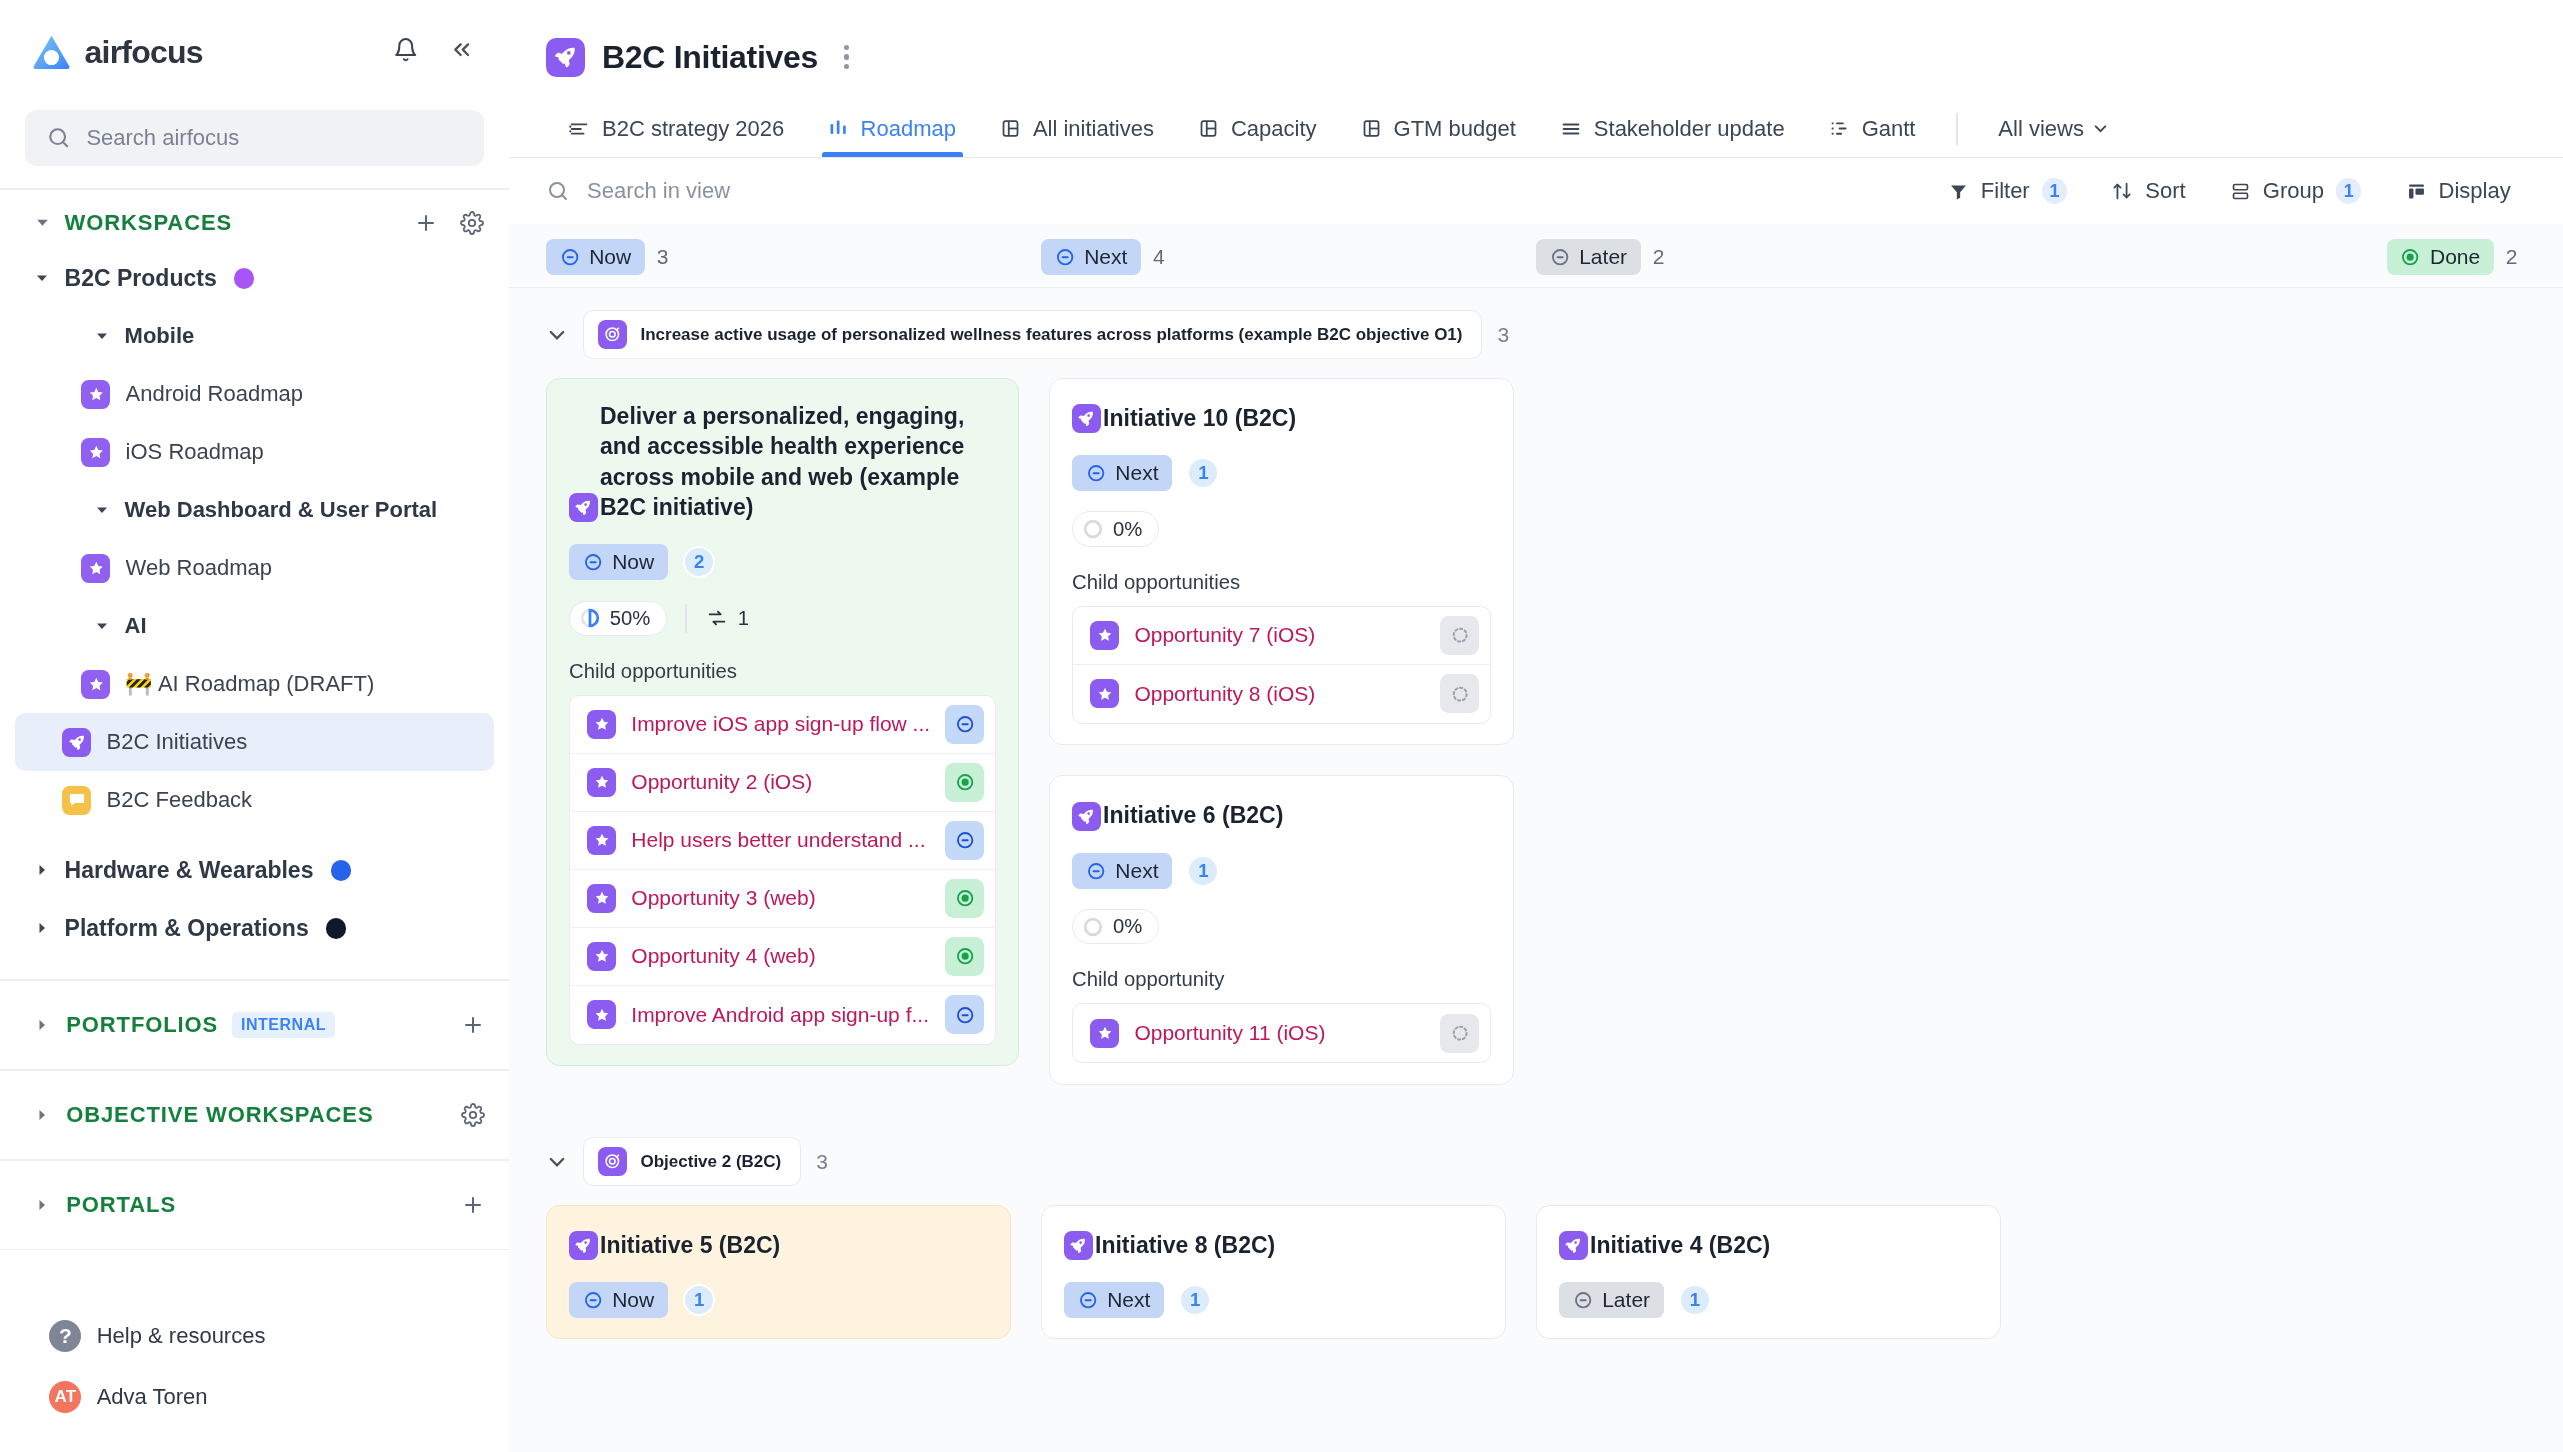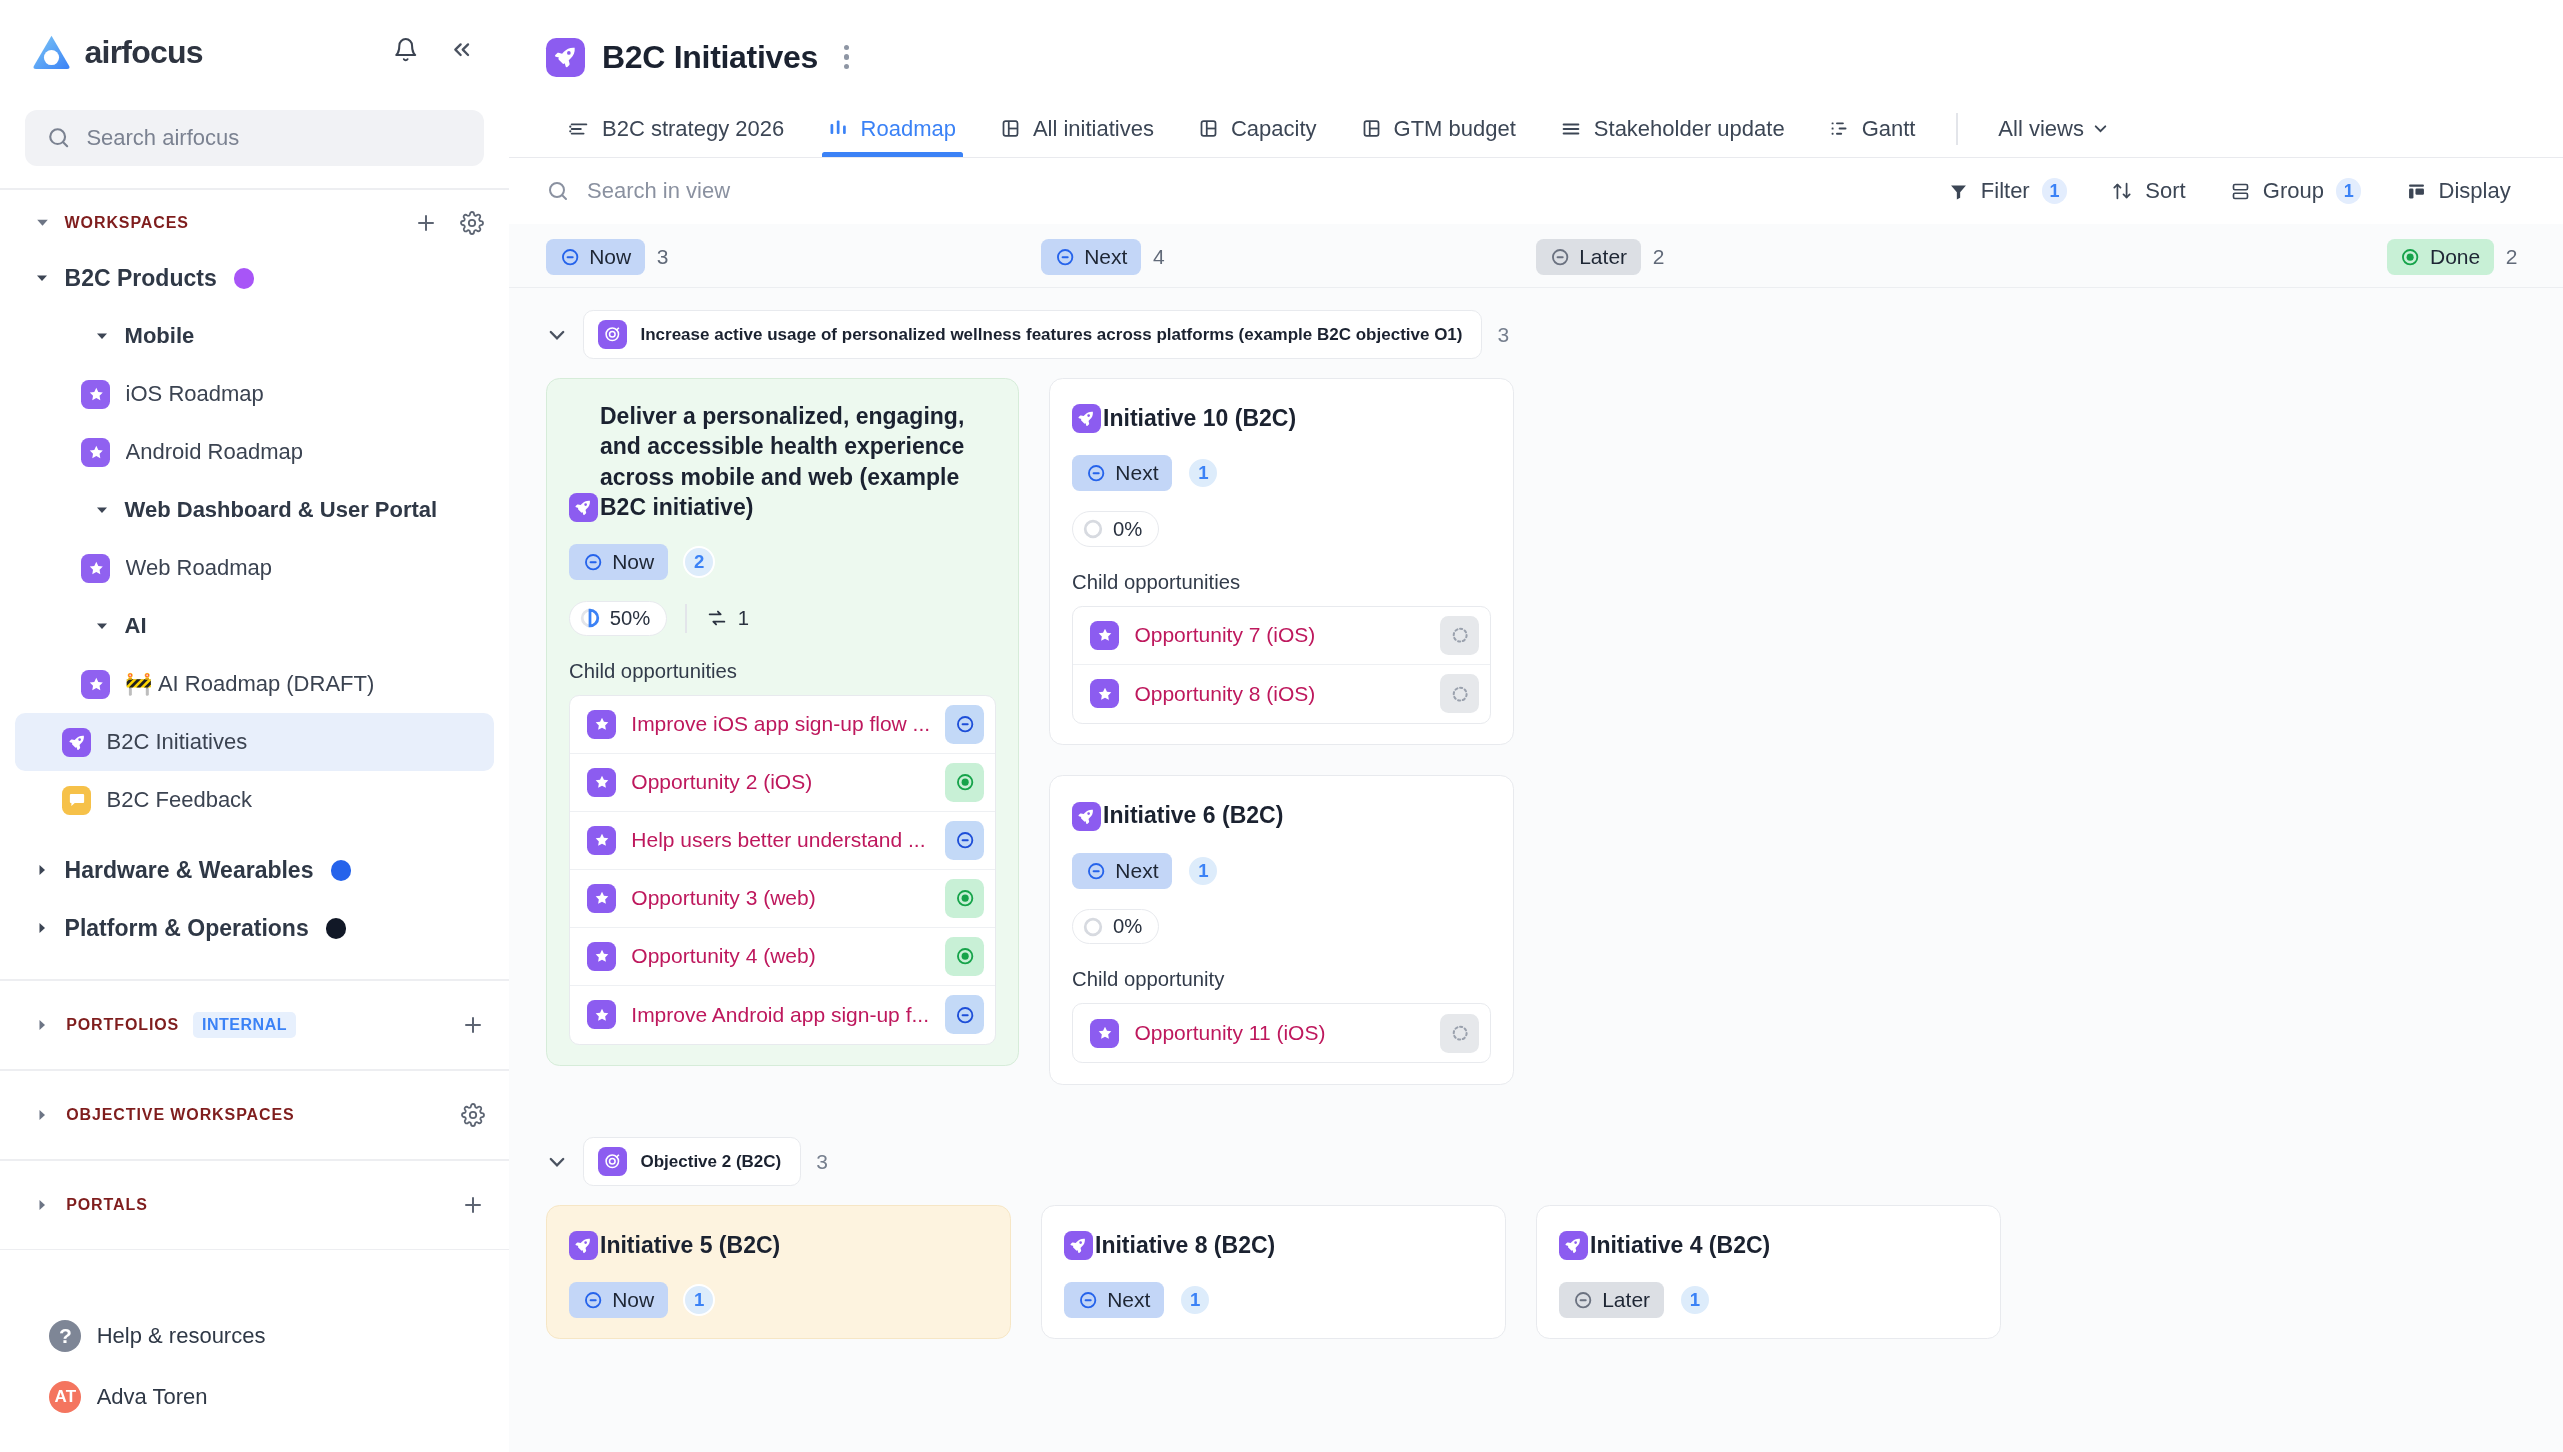--- a/index.html
+++ b/index.html
@@ -38,21 +38,21 @@
 
   .sb-divider { height: 1.7px; background: #edeef1; width:100%; }
 
   .sb-scroll { flex: 1 1 auto; overflow: hidden; padding-top: 6.8px; }
 
   .sb-section-head {
     display:flex; align-items:center; gap: 12px;
     padding: 13.6px 25.4px 13.6px 34px; height: 53px;
   }
   .sb-section-head .caret { color:#6d7585; font-size: 17px; width: 18.6px; display:flex; align-items:center;}
-  .sb-section-title { font-size: 16px; letter-spacing: 0.9px; color: #7f1d1d; font-weight: 700; flex:1; }
+  .sb-section-title { font-size: 22px; letter-spacing: 0.9px; color: #15803d; font-weight: 700; flex:1; }
   .sb-section-actions { display:flex; gap:22px; align-items:center; color:#6d7585; }
 
   .sb-ws-row {
     display: flex; align-items: center; gap: 12px;
     height: 58px; padding-left: 34px; padding-right: 24px;
     font-size: 23px; font-weight: 700; color: #2f3846;
     cursor: pointer;
   }
   .sb-ws-row.lvl2 { padding-left: 94px; font-size: 22px; }
   .sb-ws-row .caret { color:#3c4554; font-size: 16px; width: 18.6px; display:flex; align-items:center; }
@@ -313,30 +313,30 @@
         </span>
         <span>Mobile</span>
       </div>
 
       <div class="sb-item">
         <span class="sq purple">
           <svg width="18.6" height="18.6" viewBox="0 0 24 24" fill="#fff">
               <path d="M12 3.6l2.6 5.3 5.8.85-4.2 4.1 1 5.75L12 16.9l-5.2 2.7 1-5.75-4.2-4.1 5.8-.85z"></path>
             </svg>
         </span>
-        <span class="lbl">iOS Roadmap</span>
+        <span class="lbl">Android Roadmap</span>
       </div>
 
       <div class="sb-item">
         <span class="sq purple">
           <svg width="18.6" height="18.6" viewBox="0 0 24 24" fill="#fff">
               <path d="M12 3.6l2.6 5.3 5.8.85-4.2 4.1 1 5.75L12 16.9l-5.2 2.7 1-5.75-4.2-4.1 5.8-.85z"></path>
             </svg>
         </span>
-        <span class="lbl">Android Roadmap</span>
+        <span class="lbl">iOS Roadmap</span>
       </div>
 
       <div class="sb-ws-row lvl2">
         <span class="caret">
           <svg width="16" height="16" viewBox="0 0 16 16">
               <path d="M3 5.5 L8 11 L13 5.5 Z" fill="#3c4554"></path>
             </svg>
         </span>
         <span>Web Dashboard &amp; User Portal</span>
       </div>

